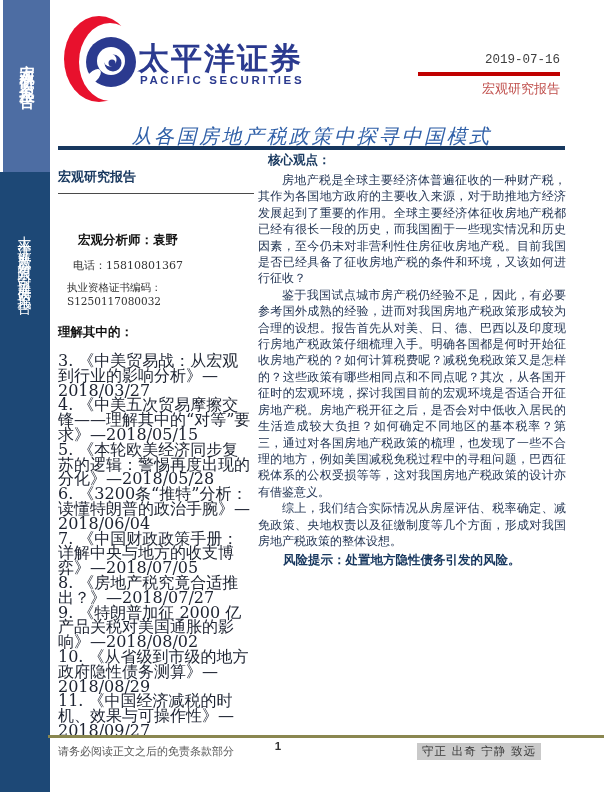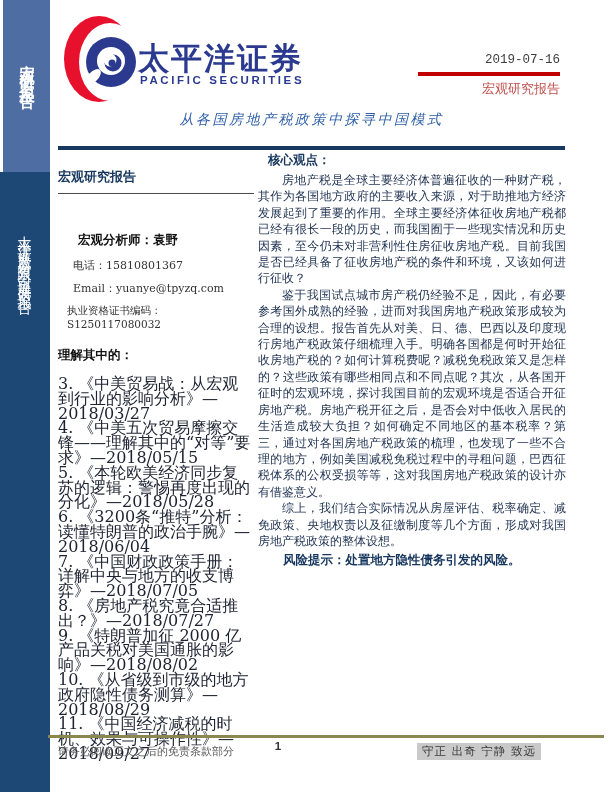--- a/index.html
+++ b/index.html
@@ -16,21 +16,21 @@
 
   
   .logo { position:absolute; left:62px; top:14px; width:76px; height:92px; }
   .brand-cn { position:absolute; left:138px; top:38px; font-size:31px; font-weight:bold; color:#2b3a8f; letter-spacing:2px; font-family:"Liberation Sans", sans-serif; }
   .brand-en { position:absolute; left:140px; top:74px; font-size:11.5px; font-weight:bold; color:#2b3a8f; letter-spacing:2.6px; }
   .hdr-date { position:absolute; left:418px; top:53px; width:142px; text-align:right; font-size:12.5px; color:#3f3f3f;font-family:Liberation Mono, monospace; }
   .hdr-redline { position:absolute; left:418px; top:72px; width:142px; height:4px; background:#c00000; }
   .hdr-type { position:absolute; left:418px; top:80px; width:142px; text-align:right; font-size:13px; color:#c0504d; }
 
   
-  .doc-title { position:absolute; left:58px; top:111px; width:507px; text-align:center; font-size:14px; font-style:italic; font-weight:normal; color:#3060a8; letter-spacing:2.5px; font-family:"DejaVu Serif", serif; }
+  .doc-title { position:absolute; left:58px; top:123px; width:507px; text-align:center; font-size:20px; font-style:italic; font-weight:normal; color:#3060a8; letter-spacing:2.5px; font-family:"DejaVu Serif", serif; }
   .title-rule { position:absolute; left:58px; top:146px; width:507px; height:4px; background:#17375e; }
 
   
   .left-col { position:absolute; left:58px; top:168px; width:196px; font-family:"DejaVu Serif", serif; }
   .left-heading { font-size:13px; font-weight:bold; color:#17375e; padding-bottom:7px; border-bottom:1px solid #4a4a4a; }
   .analyst-block { margin-top:38px; }
   .analyst-name { font-size:12.5px; font-weight:bold; color:#111111; padding-left:20px; margin-bottom:9px; }
   .contact-line { font-size:11px; color:#333333; padding-left:15px; margin-bottom:8px; }
   .license-line { font-size:10.5px; color:#333333; padding-left:9px; margin-bottom:0; }
   .related-heading { margin-top:17px; font-size:12.5px; font-weight:bold; color:#111111; }
@@ -79,21 +79,20 @@
   <div class="hdr-type">宏观研究报告</div>
 
   <h1 class="doc-title">从各国房地产税政策中探寻中国模式</h1>
   <div class="title-rule"></div>
 
   <section class="left-col">
     <div class="left-heading">宏观研究报告</div>
     <div class="analyst-block">
       <div class="analyst-name">宏观分析师：袁野</div>
       <div class="contact-line">电话：15810801367</div>
-      <div class="contact-line">Email：yuanye@tpyzq.com</div>
       <div class="license-line">执业资格证书编码：S1250117080032</div>
     </div>
     <div class="related-heading">理解其中的：</div>
     <div class="report-list">
       <p class="report-item">3. 《中美贸易战：从宏观到行业的影响分析》—2018/03/27</p>
       <p class="report-item">4. 《中美五次贸易摩擦交锋——理解其中的“对等”要求》—2018/05/15</p>
       <p class="report-item">5. 《本轮欧美经济同步复苏的逻辑：警惕再度出现的分化》—2018/05/28</p>
       <p class="report-item">6. 《3200条“推特”分析：读懂特朗普的政治手腕》—2018/06/04</p>
       <p class="report-item">7. 《中国财政政策手册：详解中央与地方的收支博弈》—2018/07/05</p>
       <p class="report-item">8. 《房地产税究竟合适推出？》—2018/07/27</p>

